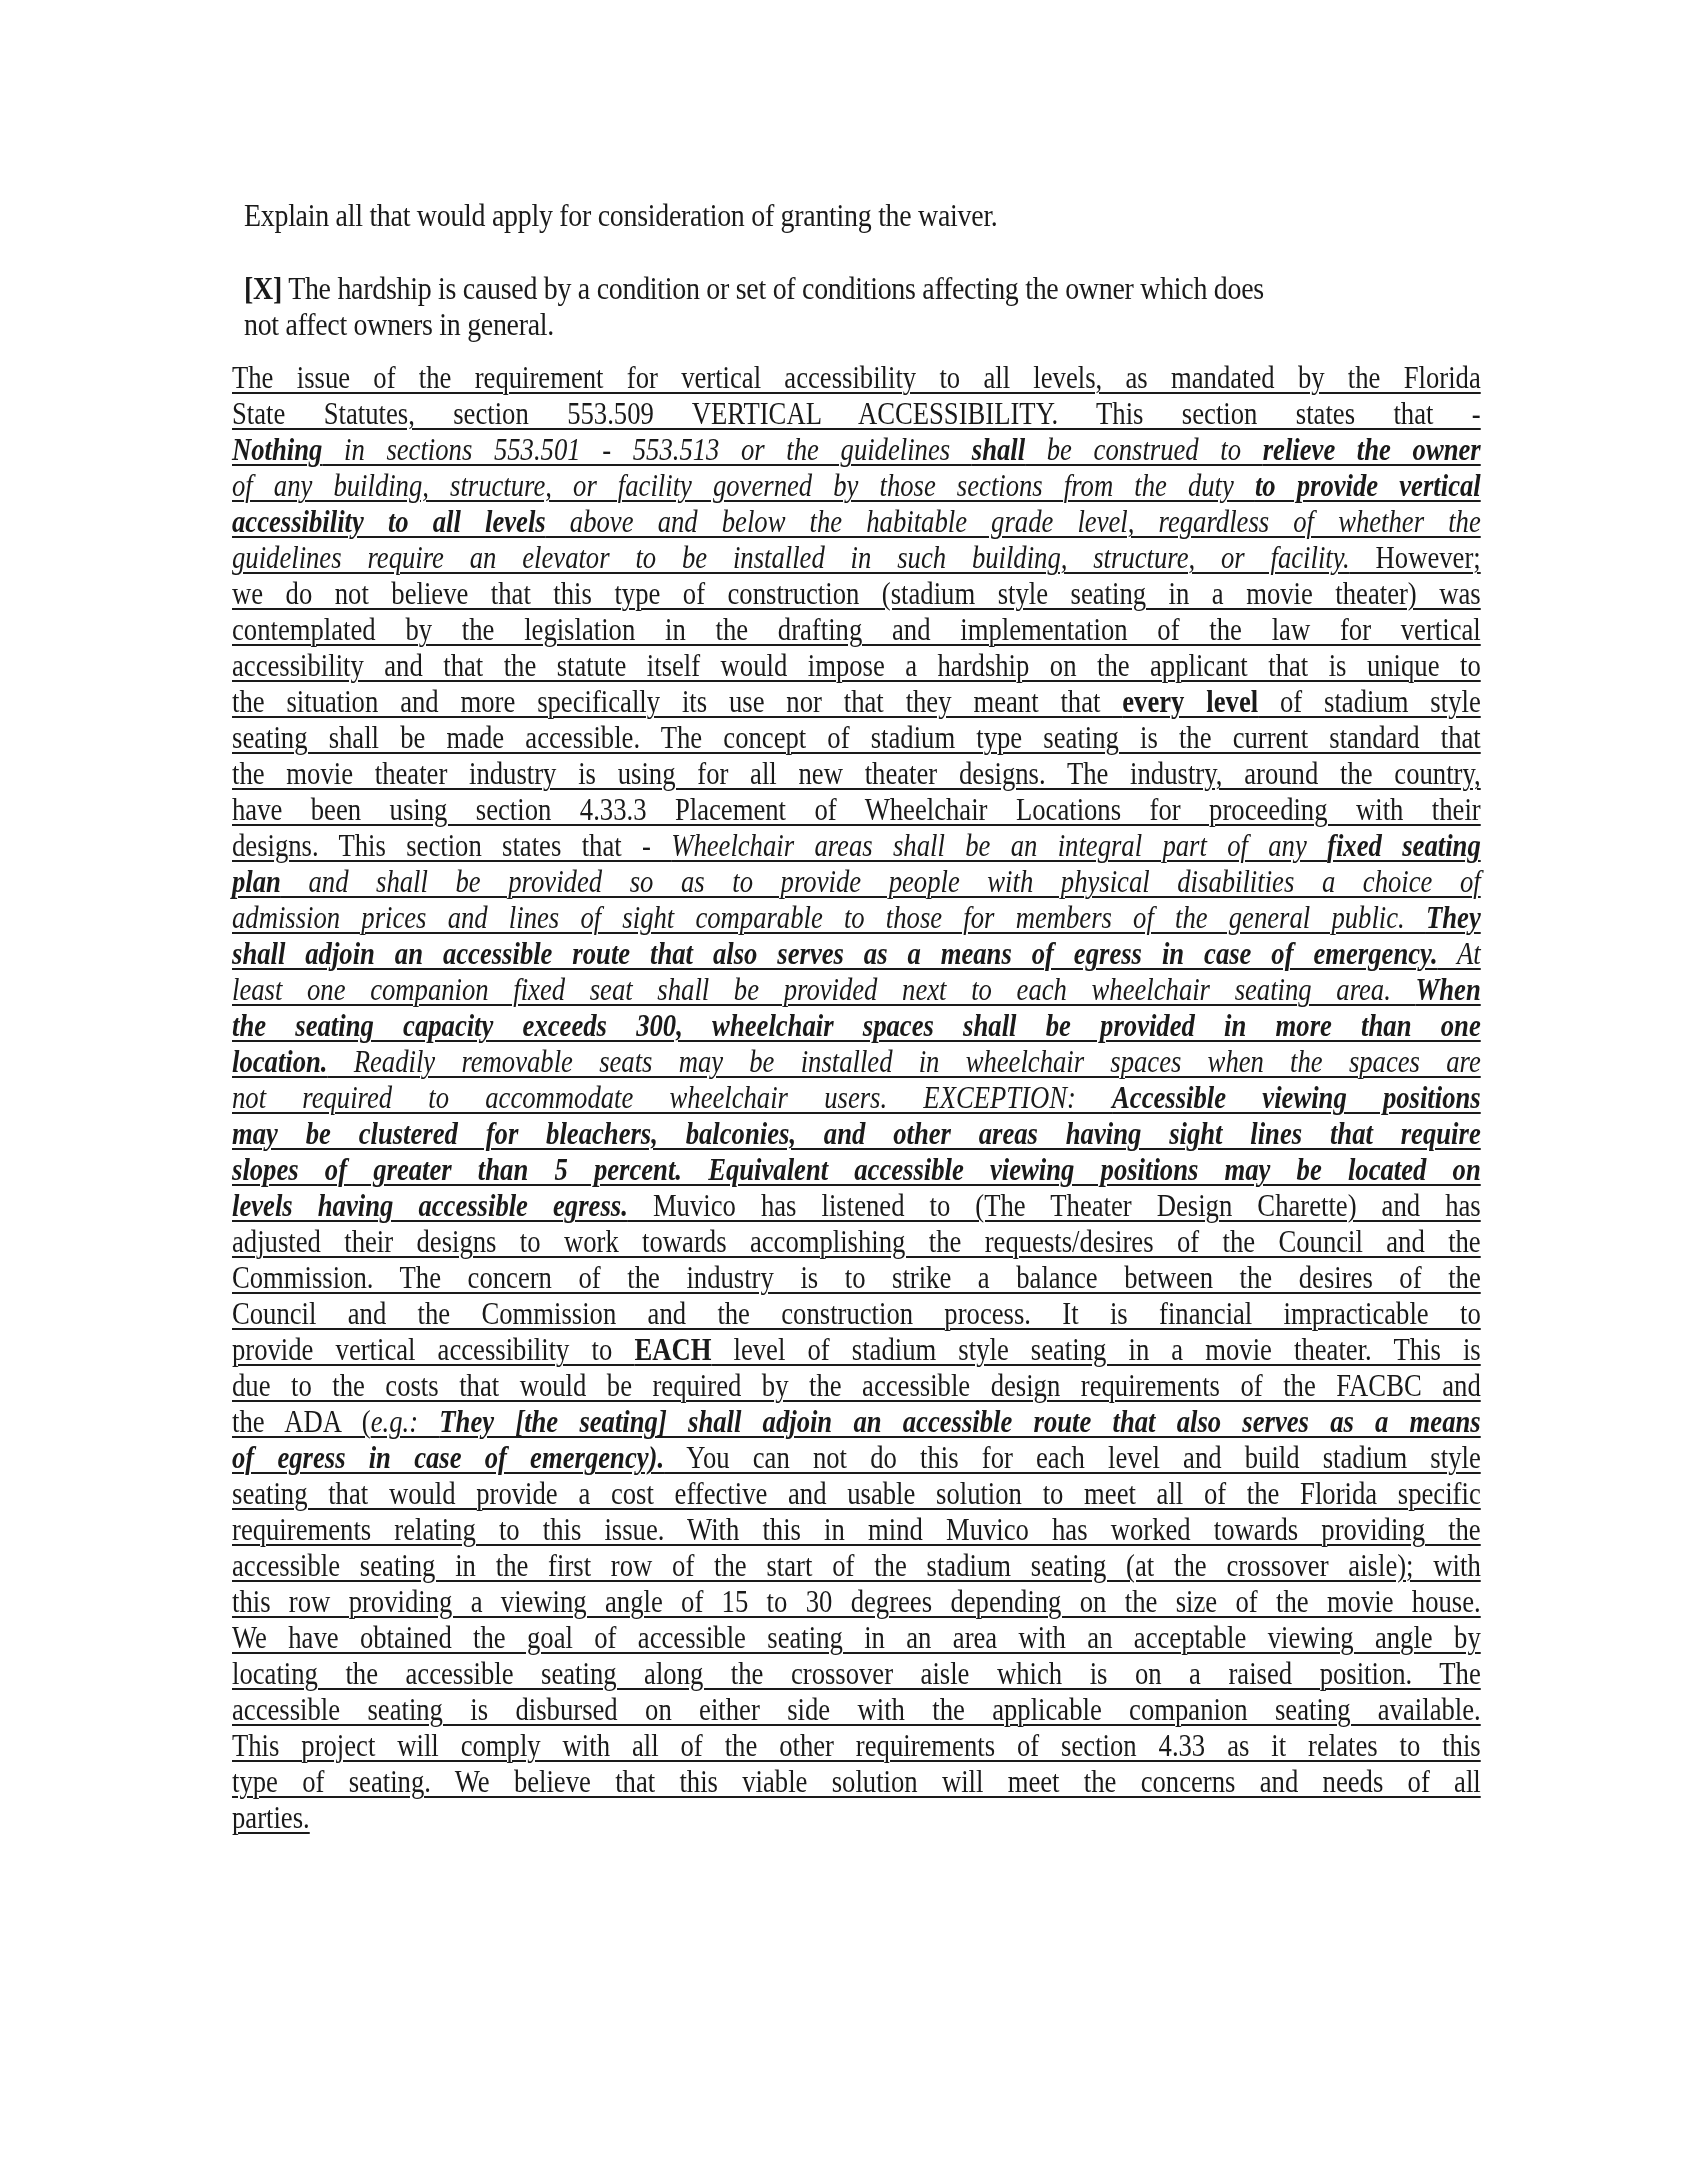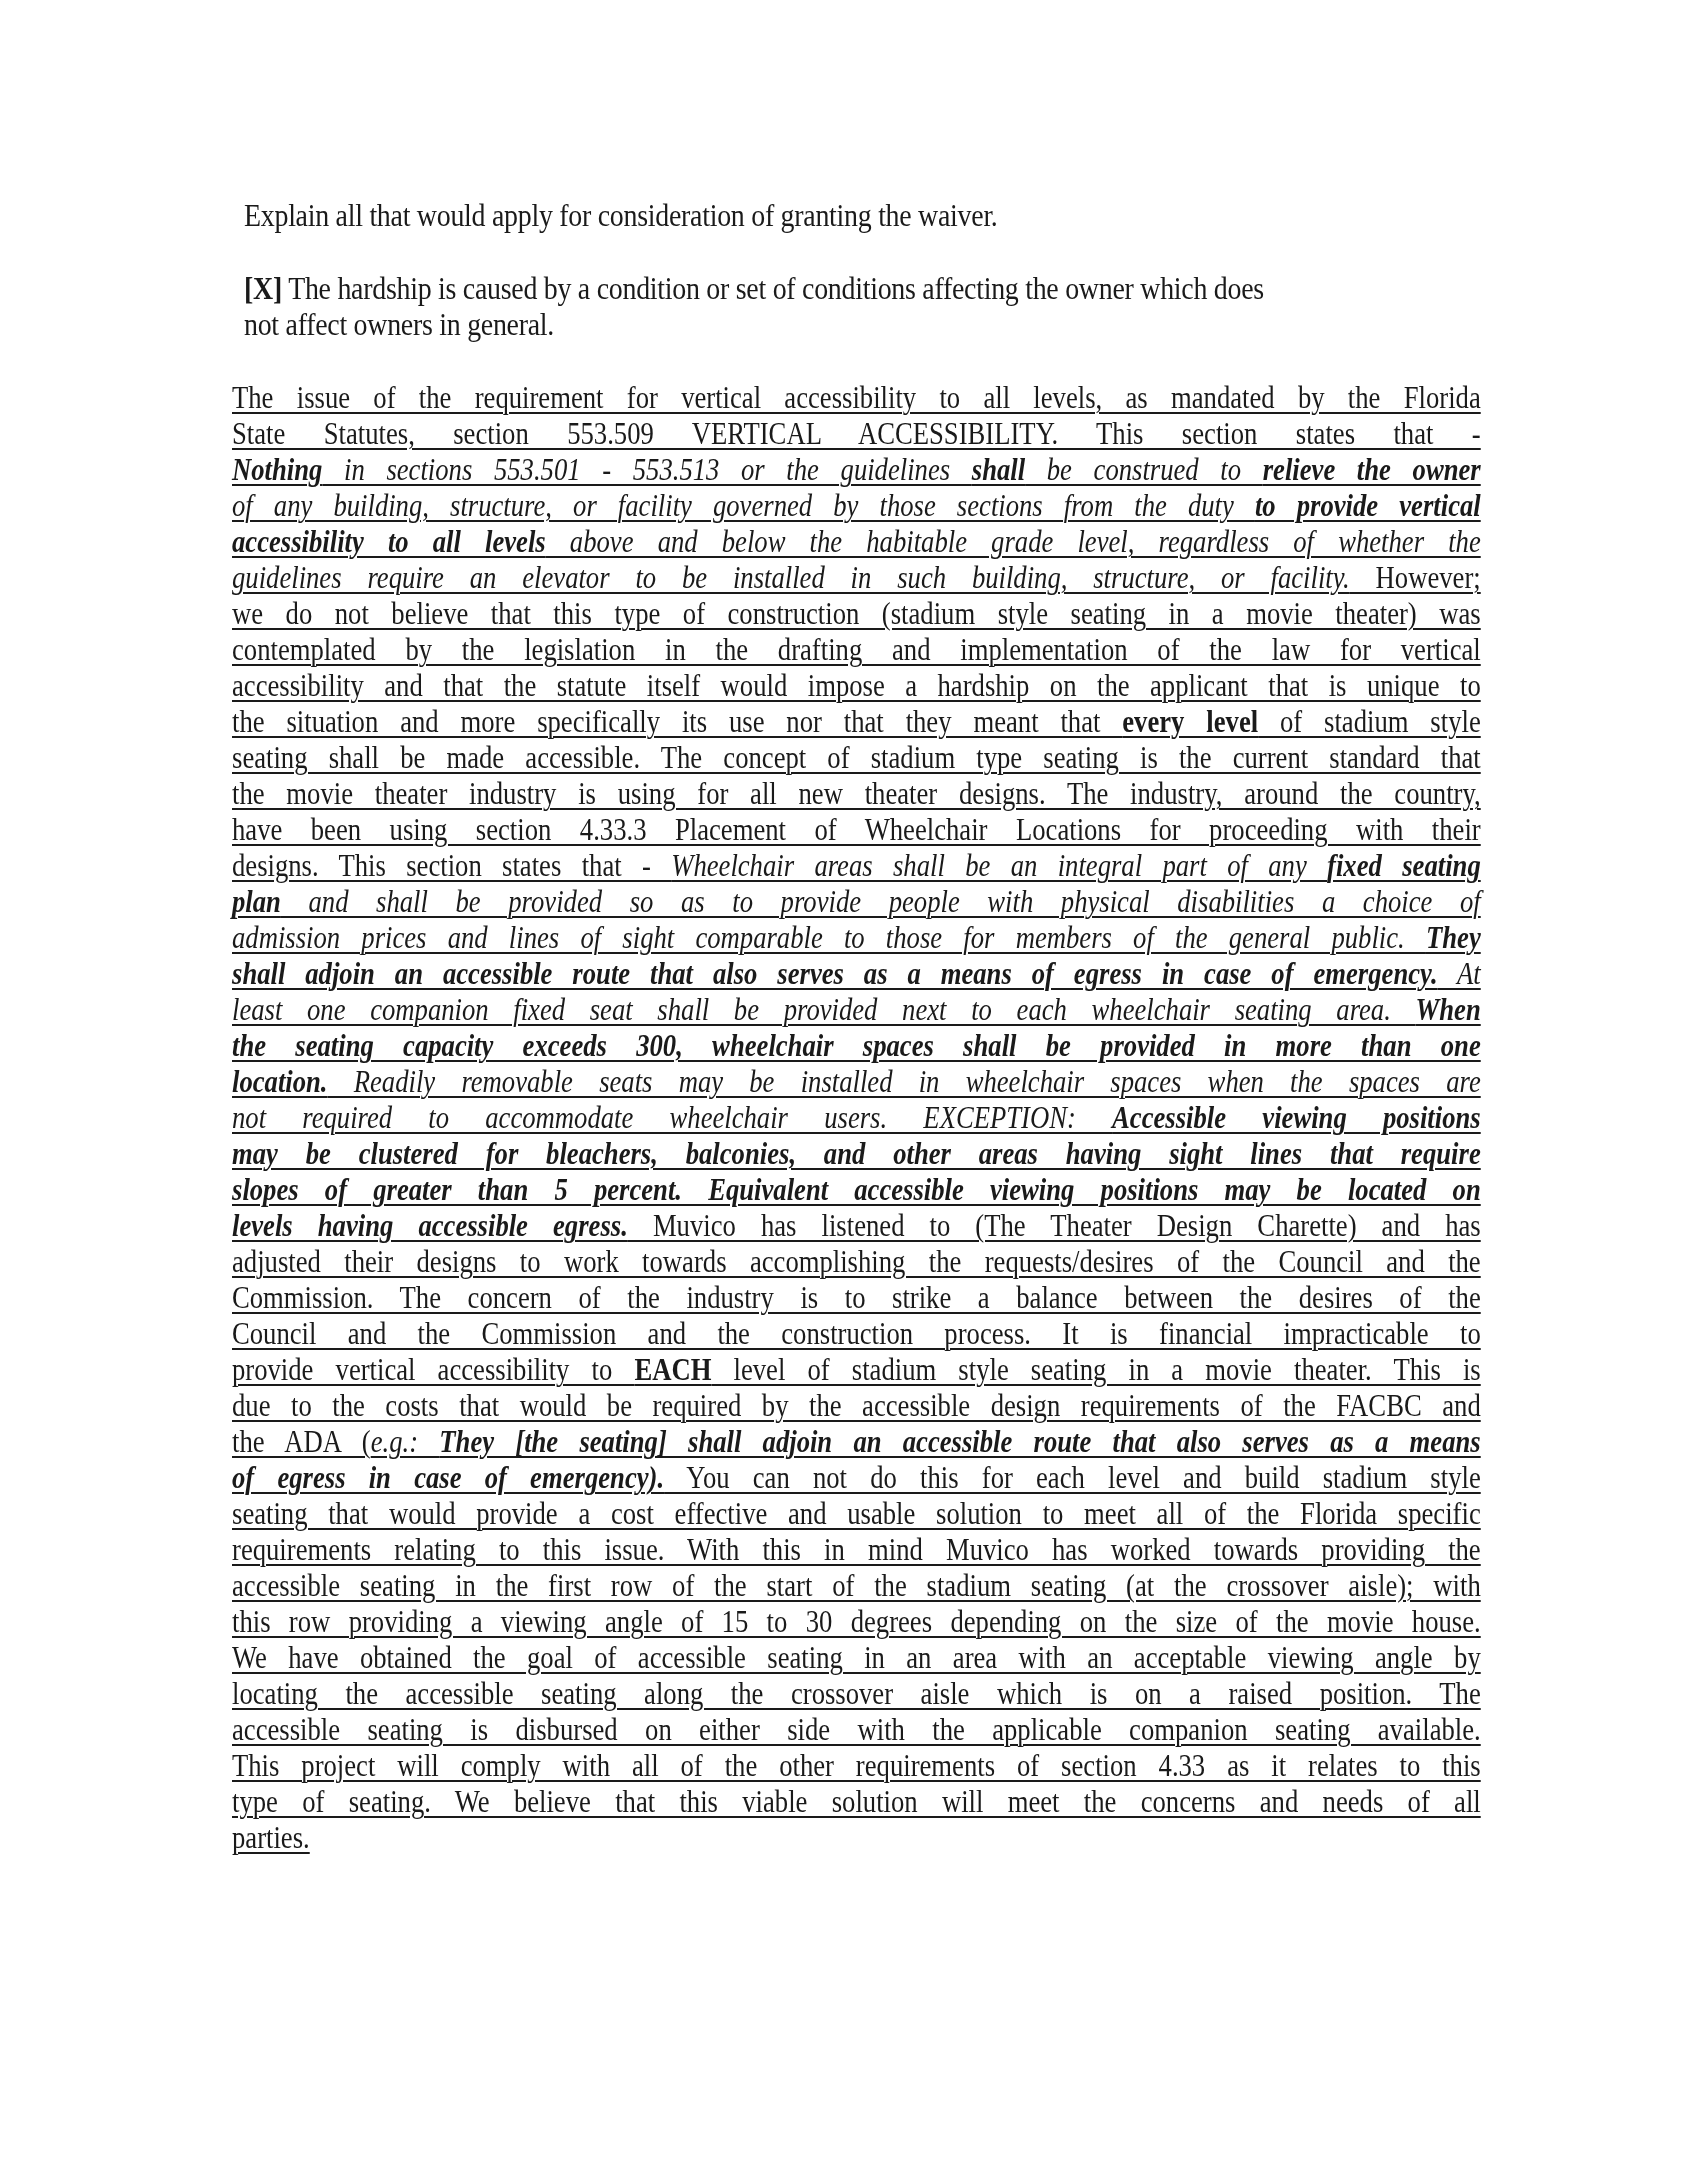--- a/index.html
+++ b/index.html
@@ -11,21 +11,21 @@
   .page { position: absolute; left: 0; top: 0; width: 1683px; height: 1830px; margin-left: 22px; }
   .intro {
     position: absolute; left: 222px; width: 1247px;
     font-size: 31px; line-height: 36px; letter-spacing: -0.3px;
     transform: scaleX(0.9); transform-origin: left top;
   }
   .intro.q { top: 198px; }
   .intro.opt { top: 271px; width: 1406px; }
   .intro .mark { font-weight: bold; }
 
-  .body-block { position: absolute; left: 210px; top: 380px; width: 1249px; }
+  .body-block { position: absolute; left: 210px; top: 360px; width: 1249px; }
   .line {
     display: block; height: 36px; line-height: 36px;
     font-size: 31px; white-space: nowrap;
     text-align: justify; text-align-last: justify;
     text-decoration: underline; text-decoration-thickness: 2px;
     text-underline-offset: 4px;
     transform: scaleX(0.86); transform-origin: left top; width: 1452px;
   }
   .line.last { text-align-last: left; }
   .i { font-style: italic; }

